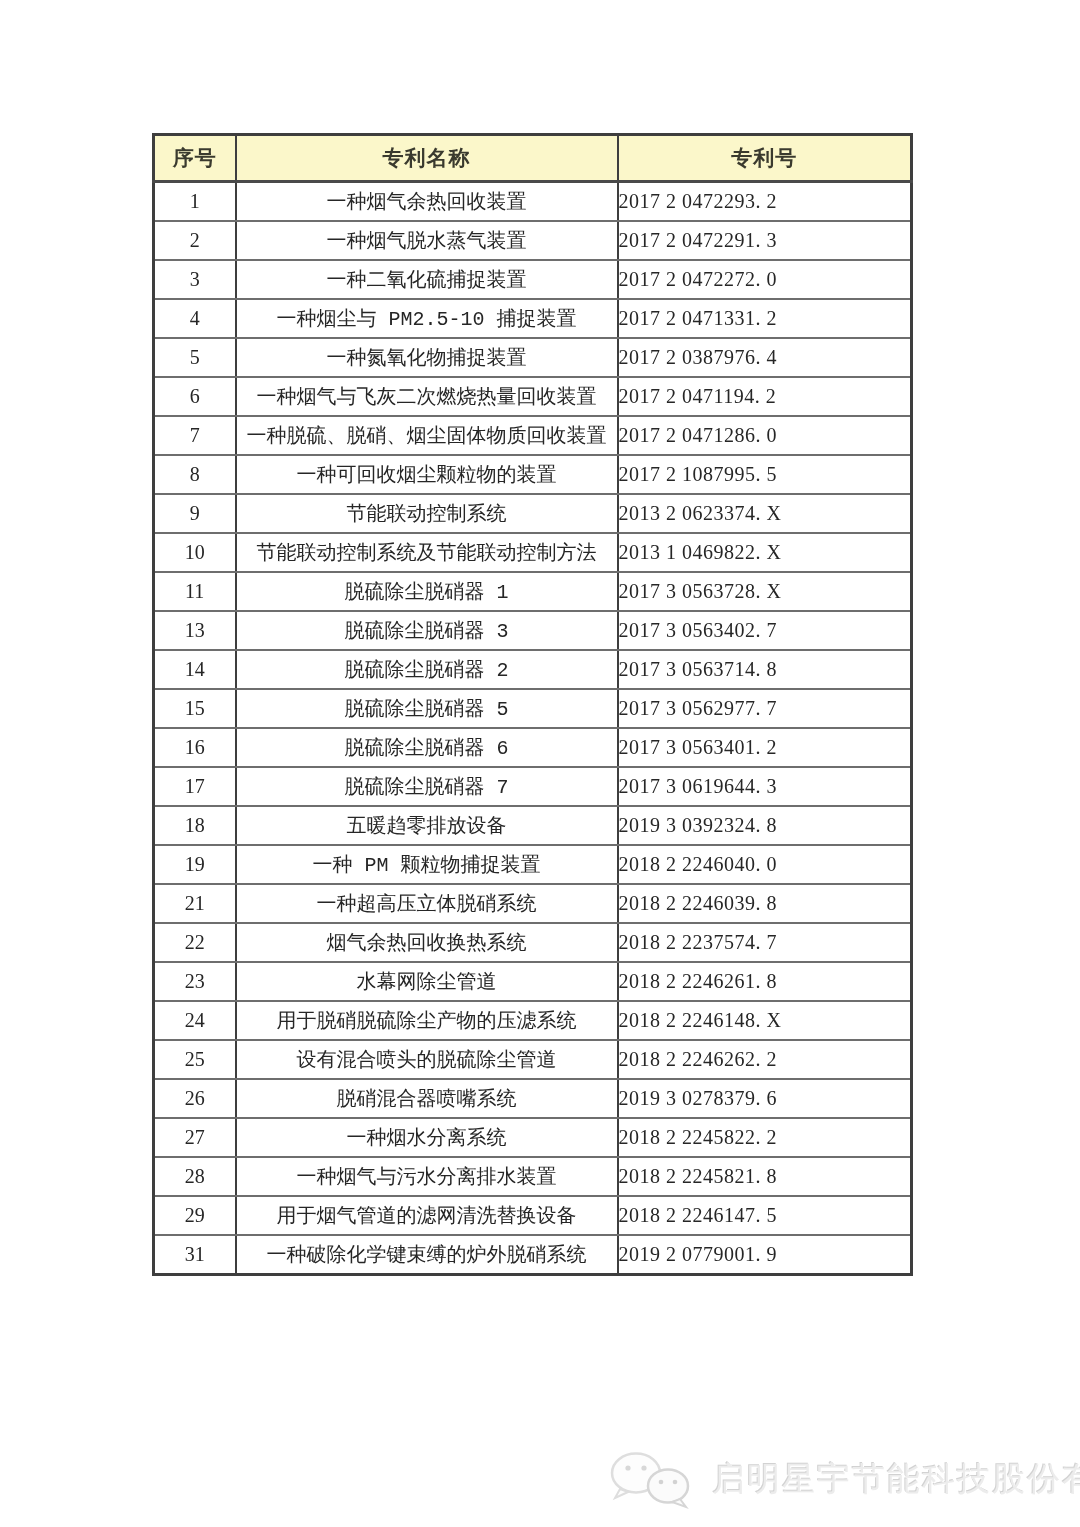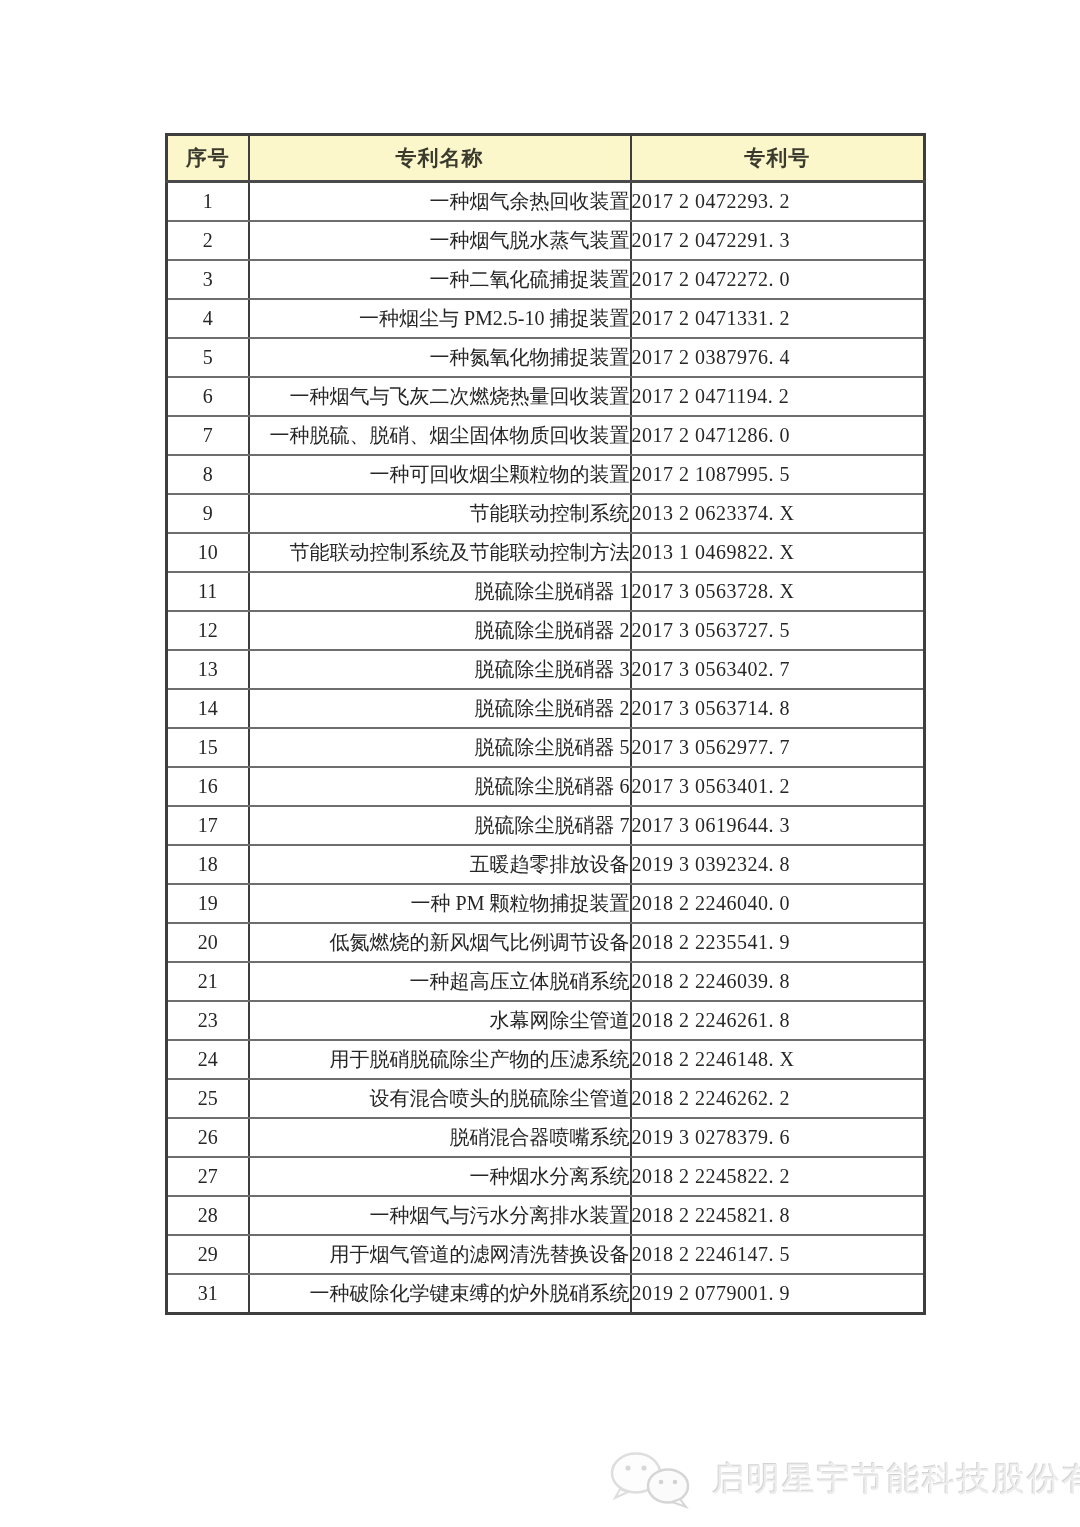--- a/index.html
+++ b/index.html
@@ -14,21 +14,21 @@
     font-family: "Liberation Serif", "DejaVu Serif", serif;
     overflow: hidden;
   }
   .page {
     position: absolute;
     inset: 0;
     background: #ffffff;
   }
   table.patent-table {
     position: absolute;
-    left: 165px;
+    left: 152px;
     top: 133px;
     width: 758px;
     border-collapse: collapse;
     table-layout: fixed;
     border: 3px solid #3e3e3e;
   }
   table.patent-table col.col-no   { width: 82px; }
   table.patent-table col.col-name { width: 382px; }
   table.patent-table col.col-num  { width: 294px; }
 
@@ -57,22 +57,23 @@
     background: #ffffff;
     white-space: nowrap;
     overflow: hidden;
   }
   td.c-no {
     text-align: center;
     color: #2ca36b;
     font-size: 19px;
   }
   td.c-name {
-    text-align: right;
+    text-align: center;
     padding-left: 14px;
+    font-family: Liberation Mono, monospace;
   }
   td.c-num {
     letter-spacing: 0.5px;
   }
 
   .watermark {
     position: absolute;
     left: 606px;
     top: 1448px;
     height: 62px;
@@ -172,25 +173,20 @@
       <td class="c-name">节能联动控制系统及节能联动控制方法</td>
       <td class="c-num">2013 1 0469822. X</td>
     </tr>
 
     <tr>
       <td class="c-no">11</td>
       <td class="c-name">脱硫除尘脱硝器 1</td>
       <td class="c-num">2017 3 0563728. X</td>
     </tr>
 
-    <tr>
-      <td class="c-no">12</td>
-      <td class="c-name">脱硫除尘脱硝器 2</td>
-      <td class="c-num">2017 3 0563727. 5</td>
-    </tr>
 
     <tr>
       <td class="c-no">13</td>
       <td class="c-name">脱硫除尘脱硝器 3</td>
       <td class="c-num">2017 3 0563402. 7</td>
     </tr>
 
     <tr>
       <td class="c-no">14</td>
       <td class="c-name">脱硫除尘脱硝器 2</td>
@@ -220,32 +216,32 @@
       <td class="c-name">五暖趋零排放设备</td>
       <td class="c-num">2019 3 0392324. 8</td>
     </tr>
 
     <tr>
       <td class="c-no">19</td>
       <td class="c-name">一种 PM 颗粒物捕捉装置</td>
       <td class="c-num">2018 2 2246040. 0</td>
     </tr>
 
-    <tr>
-      <td class="c-no">20</td>
-      <td class="c-name">低氮燃烧的新风烟气比例调节设备</td>
-      <td class="c-num">2018 2 2235541. 9</td>
-    </tr>
 
     <tr>
       <td class="c-no">21</td>
       <td class="c-name">一种超高压立体脱硝系统</td>
       <td class="c-num">2018 2 2246039. 8</td>
     </tr>
 
+    <tr>
+      <td class="c-no">22</td>
+      <td class="c-name">烟气余热回收换热系统</td>
+      <td class="c-num">2018 2 2237574. 7</td>
+    </tr>
 
     <tr>
       <td class="c-no">23</td>
       <td class="c-name">水幕网除尘管道</td>
       <td class="c-num">2018 2 2246261. 8</td>
     </tr>
 
     <tr>
       <td class="c-no">24</td>
       <td class="c-name">用于脱硝脱硫除尘产物的压滤系统</td>

